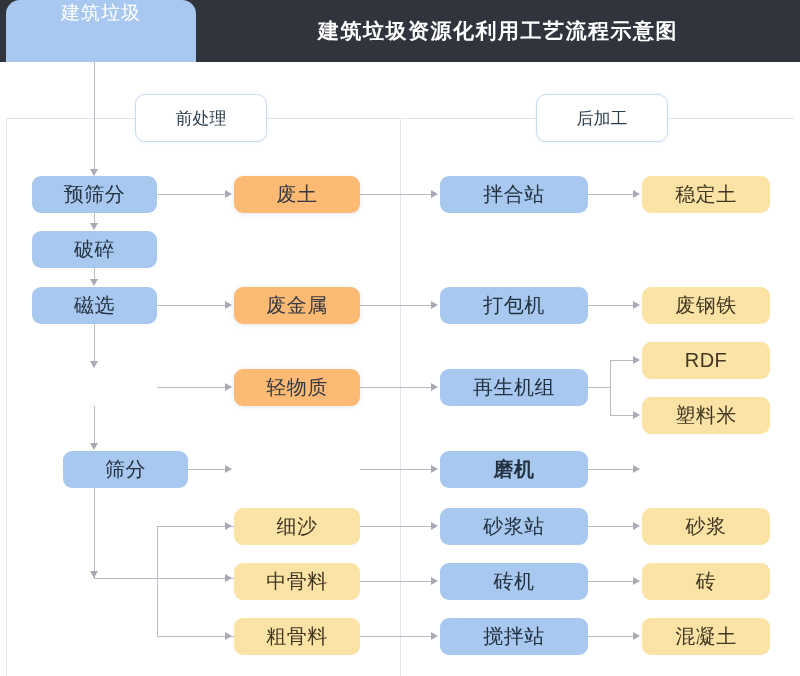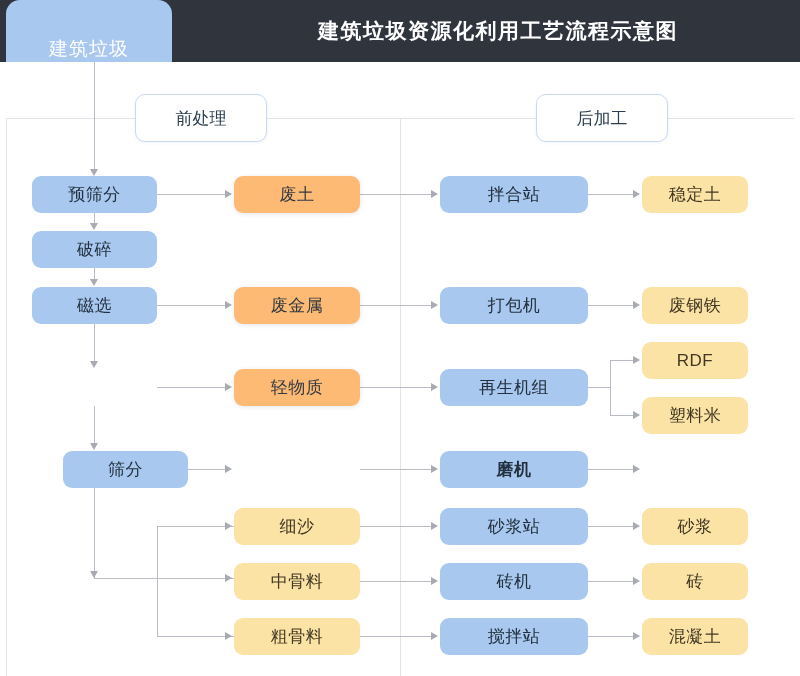--- a/index.html
+++ b/index.html
@@ -9,25 +9,25 @@
     font-family:"Liberation Sans","DejaVu Sans",sans-serif;
     overflow:hidden;
     position:relative;
   }
   
   #header{
     position:absolute;left:0;top:0;width:800px;height:62px;
     background:var(--headerbg,#2f343d);
   }
   #tab{
-    position:absolute;left:6px;top:0;width:166px;height:62px;
+    position:absolute;left:6px;top:0;width:190px;height:62px;
     background:#a8c8ef;
     border-radius:0 0 0 0;
     border-top-left-radius:14px;border-top-right-radius:14px;
-    display:flex;align-items:flex-end;justify-content:center;
+    display:flex;align-items:flex-start;justify-content:center;
   }
   #tab-label{
     color:#ffffff;font-size:19px;letter-spacing:1px;font-weight:400;
   }
   #title{
     position:absolute;left:196px;top:0;width:604px;height:62px;
     display:flex;align-items:center;justify-content:center;
     color:#ffffff;font-size:21px;font-weight:bold;letter-spacing:1.5px;
   }
   
@@ -48,30 +48,30 @@
     position:absolute;height:46px;width:130px;
     background:#ffffff;border:1px solid #c9d9f2;border-radius:10px;
     display:flex;align-items:center;justify-content:center;
     color:#2c3e50;font-size:17px;
     box-shadow:0 1px 3px rgba(120,140,180,.10);
   }
   
   .node{
     position:absolute;height:37px;border-radius:9px;
     display:flex;align-items:center;justify-content:center;
-    font-size:17px;color:#333a42;letter-spacing:.5px;
+    font-size:20px;color:#333a42;letter-spacing:.5px;
     box-sizing:border-box;
   }
   .node.blue{background:#a8c8ef;color:#22303f;}
   .node.white{background:#fdba74;box-shadow:0 1px 4px rgba(130,140,160,.22);}
   .node.yellow{background:#fbe3a6;color:#413722;}
   .c1{left:32px;width:125px;}
   .c2{left:234px;width:126px;}
   .c3{left:440px;width:148px;justify-content:center;}
-  .c4{left:642px;width:106px;}
+  .c4{left:642px;width:128px;}
   
   .ln{position:absolute;background:#b9bcc4;}
   .lnh{height:1px;}
   .lnv{width:1px;}
   .arr{position:absolute;width:0;height:0;}
   .arr-r{border-top:4px solid transparent;border-bottom:4px solid transparent;border-left:7px solid #a8abb3;}
   .arr-d{border-left:4px solid transparent;border-right:4px solid transparent;border-top:7px solid #a8abb3;}
 </style>
 </head>
 <body>

